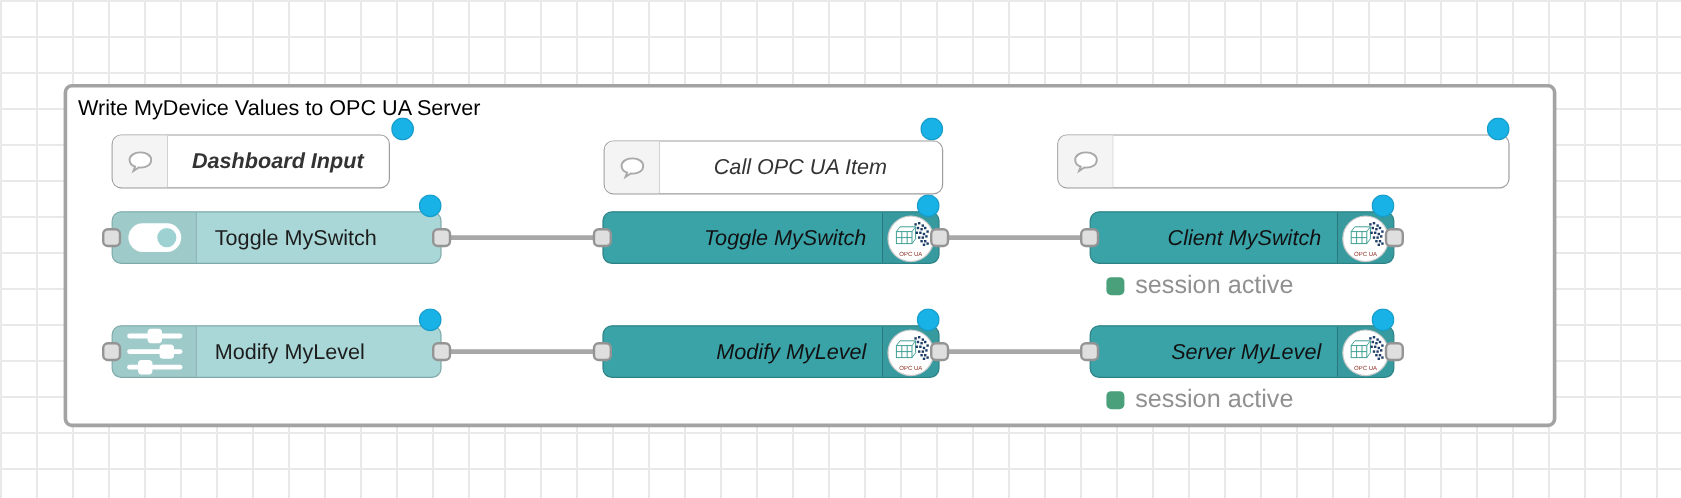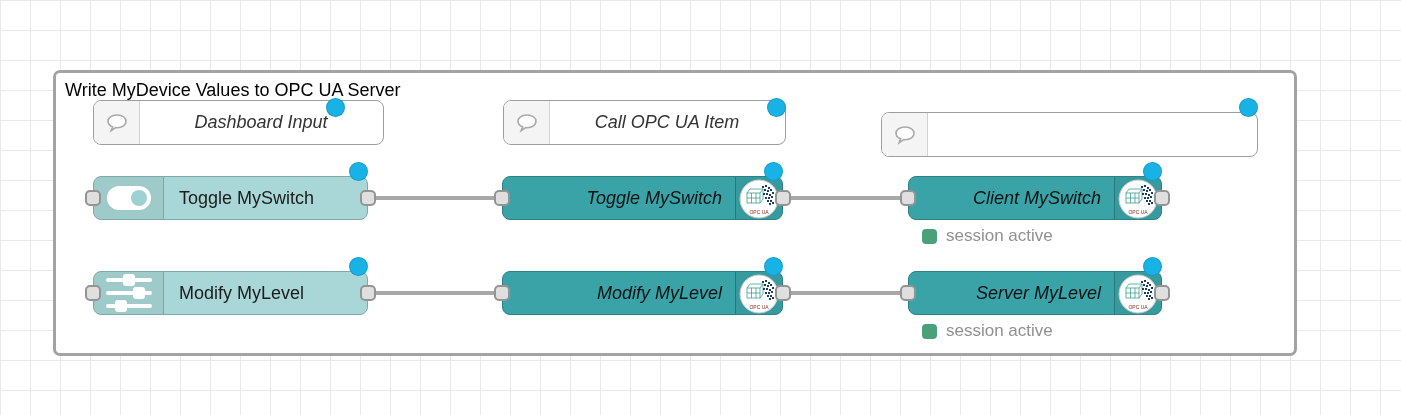--- a/index.html
+++ b/index.html
@@ -115,47 +115,47 @@
     border:1px solid rgba(0,0,0,0.12);
     box-sizing:border-box;
   }
   .status{
     position:absolute;display:flex;align-items:center;
   }
   .status-dot{
     width:15px;height:15px;border-radius:4px;background:#4ba07c;
   }
   .status-label{
-    margin-left:9px;font-size:17px;color:#909090;white-space:nowrap;
+    margin-left:9px;font-size:21px;color:#909090;white-space:nowrap;
   }
 </style>
 </head>
 <body>
 
 <div class="canvas">
 
   <div class="group">
     <div class="group-label">Write MyDevice Values to OPC UA Server</div>
   </div>
 
   <div class="wire" style="left:368px;top:196px;width:136px;"></div>
   <div class="wire" style="left:783px;top:196px;width:127px;"></div>
   <div class="wire" style="left:368px;top:291px;width:136px;"></div>
   <div class="wire" style="left:783px;top:291px;width:127px;"></div>
 
-  <div class="comment-node" style="left:93px;top:100px;width:291px;">
+  <div class="comment-node" style="left:93px;top:112px;width:232px;font-weight:bold;">
     <div class="comment-icon-area">
       <svg width="26" height="24" viewBox="0 0 24 24">
         <path d="M12 4 C6.5 4 3 6.8 3 10.3 C3 12.8 4.8 14.8 7.6 15.8 L6.2 19.6 L10.6 16.6 C11.1 16.7 11.5 16.7 12 16.7 C17.5 16.7 21 13.9 21 10.3 C21 6.8 17.5 4 12 4 Z" fill="#fff" stroke="#a9a9a9" stroke-width="1.6"></path>
       </svg>
     </div>
     <div class="comment-label">Dashboard Input</div>
   </div>
 
-  <div class="comment-node" style="left:503px;top:100px;width:283px;">
+  <div class="comment-node" style="left:503px;top:117px;width:283px;">
     <div class="comment-icon-area">
       <svg width="26" height="24" viewBox="0 0 24 24">
         <path d="M12 4 C6.5 4 3 6.8 3 10.3 C3 12.8 4.8 14.8 7.6 15.8 L6.2 19.6 L10.6 16.6 C11.1 16.7 11.5 16.7 12 16.7 C17.5 16.7 21 13.9 21 10.3 C21 6.8 17.5 4 12 4 Z" fill="#fff" stroke="#a9a9a9" stroke-width="1.6"></path>
       </svg>
     </div>
     <div class="comment-label">Call OPC UA Item</div>
   </div>
 
   <div class="comment-node" style="left:881px;top:112px;width:377px;">
     <div class="comment-icon-area">

